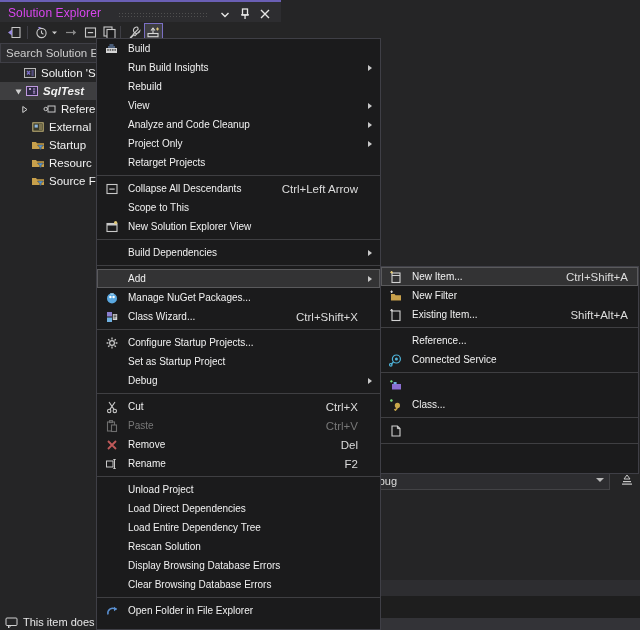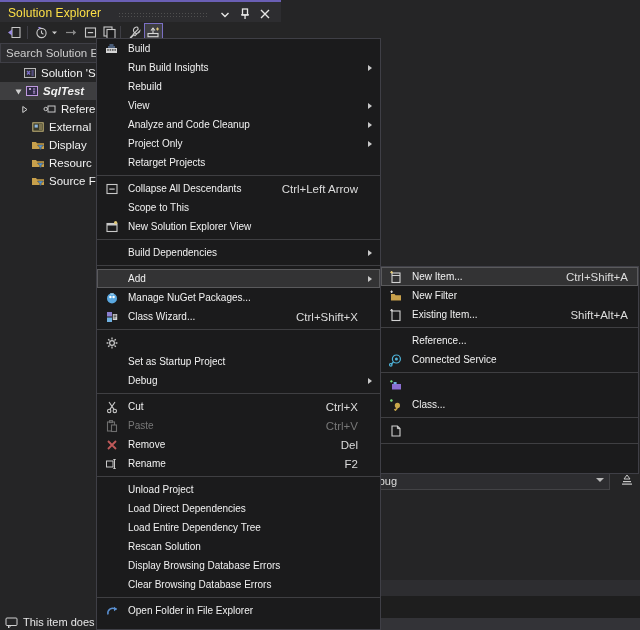--- a/index.html
+++ b/index.html
@@ -27,21 +27,21 @@
   .combo-btn svg{display:block;margin:3px auto;}
 
   .band-1{position:absolute;left:282px;top:580px;width:358px;height:16px;background:#2d2d30;}
   .band-2{position:absolute;left:282px;top:596px;width:358px;height:22px;background:#1e1e1e;}
   .band-3{position:absolute;left:282px;top:618px;width:358px;height:12px;background:#333337;}
 
   
   .se-panel{position:absolute;left:0;top:0;width:281px;height:630px;background:#252526;}
   .se-accent{position:absolute;left:0;top:0;width:281px;height:2px;background:#6a5fb5;}
   .se-title-bar{position:absolute;left:0;top:2px;width:281px;height:20px;background:#2d2d30;}
-  .se-title{position:absolute;left:8px;top:4px;font-size:12px;color:#fde047;letter-spacing:.1px;}
+  .se-title{position:absolute;left:8px;top:4px;font-size:12px;color:#d946ef;letter-spacing:.1px;}
   .se-dots{position:absolute;left:118px;top:10px;width:90px;height:5px;
     background-image:radial-gradient(#555 40%, transparent 41%);
     background-size:3px 3px;opacity:.85;}
   .se-ctl{position:absolute;top:5px;width:16px;height:14px;cursor:pointer;}
   .se-ctl svg{display:block;}
   .ctl-chevron{left:218px;}
   .ctl-pin{left:238px;}
   .ctl-close{left:258px;}
 
   .se-toolbar{position:absolute;left:0;top:22px;width:281px;height:21px;background:#252526;}
@@ -248,21 +248,21 @@
         <span class="tr-lbl">External</span>
       </div>
 
       <div class="tr-row" style="top:72px;padding-left:30px;">
         <span class="tr-ico">
           <svg width="14" height="14" viewBox="0 0 14 14">
               <path d="M1 4 h4 l1 1.3 h7 V11 H1 Z" fill="#c8a04b"></path>
               <path d="M6.5 7 h6 l-2.4 2.6 V12 l-1.3 -.7 V9.6 Z" fill="#5a9ad6" stroke="#2f2f2f" stroke-width=".5"></path>
             </svg>
         </span>
-        <span class="tr-lbl">Display </span>
+        <span class="tr-lbl">Startup </span>
       </div>
 
       <div class="tr-row" style="top:90px;padding-left:30px;">
         <span class="tr-ico">
           <svg width="14" height="14" viewBox="0 0 14 14">
               <path d="M1 4 h4 l1 1.3 h7 V11 H1 Z" fill="#c8a04b"></path>
               <path d="M6.5 7 h6 l-2.4 2.6 V12 l-1.3 -.7 V9.6 Z" fill="#5a9ad6" stroke="#2f2f2f" stroke-width=".5"></path>
             </svg>
         </span>
         <span class="tr-lbl">Resourc</span>
@@ -407,20 +407,21 @@
 
     <div class="mi">
       <span class="ico">
         <svg width="14" height="14" viewBox="0 0 14 14">
             <circle cx="7" cy="7" r="2.4" fill="none" stroke="#c9c9c9" stroke-width="1.2"></circle>
             <g stroke="#c9c9c9" stroke-width="1.3">
               <path d="M7 1.6 V3.4 M7 10.6 V12.4 M1.6 7 H3.4 M10.6 7 H12.4 M3.2 3.2 L4.5 4.5 M9.5 9.5 L10.8 10.8 M10.8 3.2 L9.5 4.5 M4.5 9.5 L3.2 10.8"></path>
             </g>
           </svg>
       </span>
+      <span class="lbl">Configure Startup Projects...</span>
     </div>
 
     <div class="mi">
       <span class="lbl">Set as Startup Project</span>
     </div>
 
     <div class="mi">
       <span class="lbl">Debug</span>
       <span class="arw"></span>
     </div>

